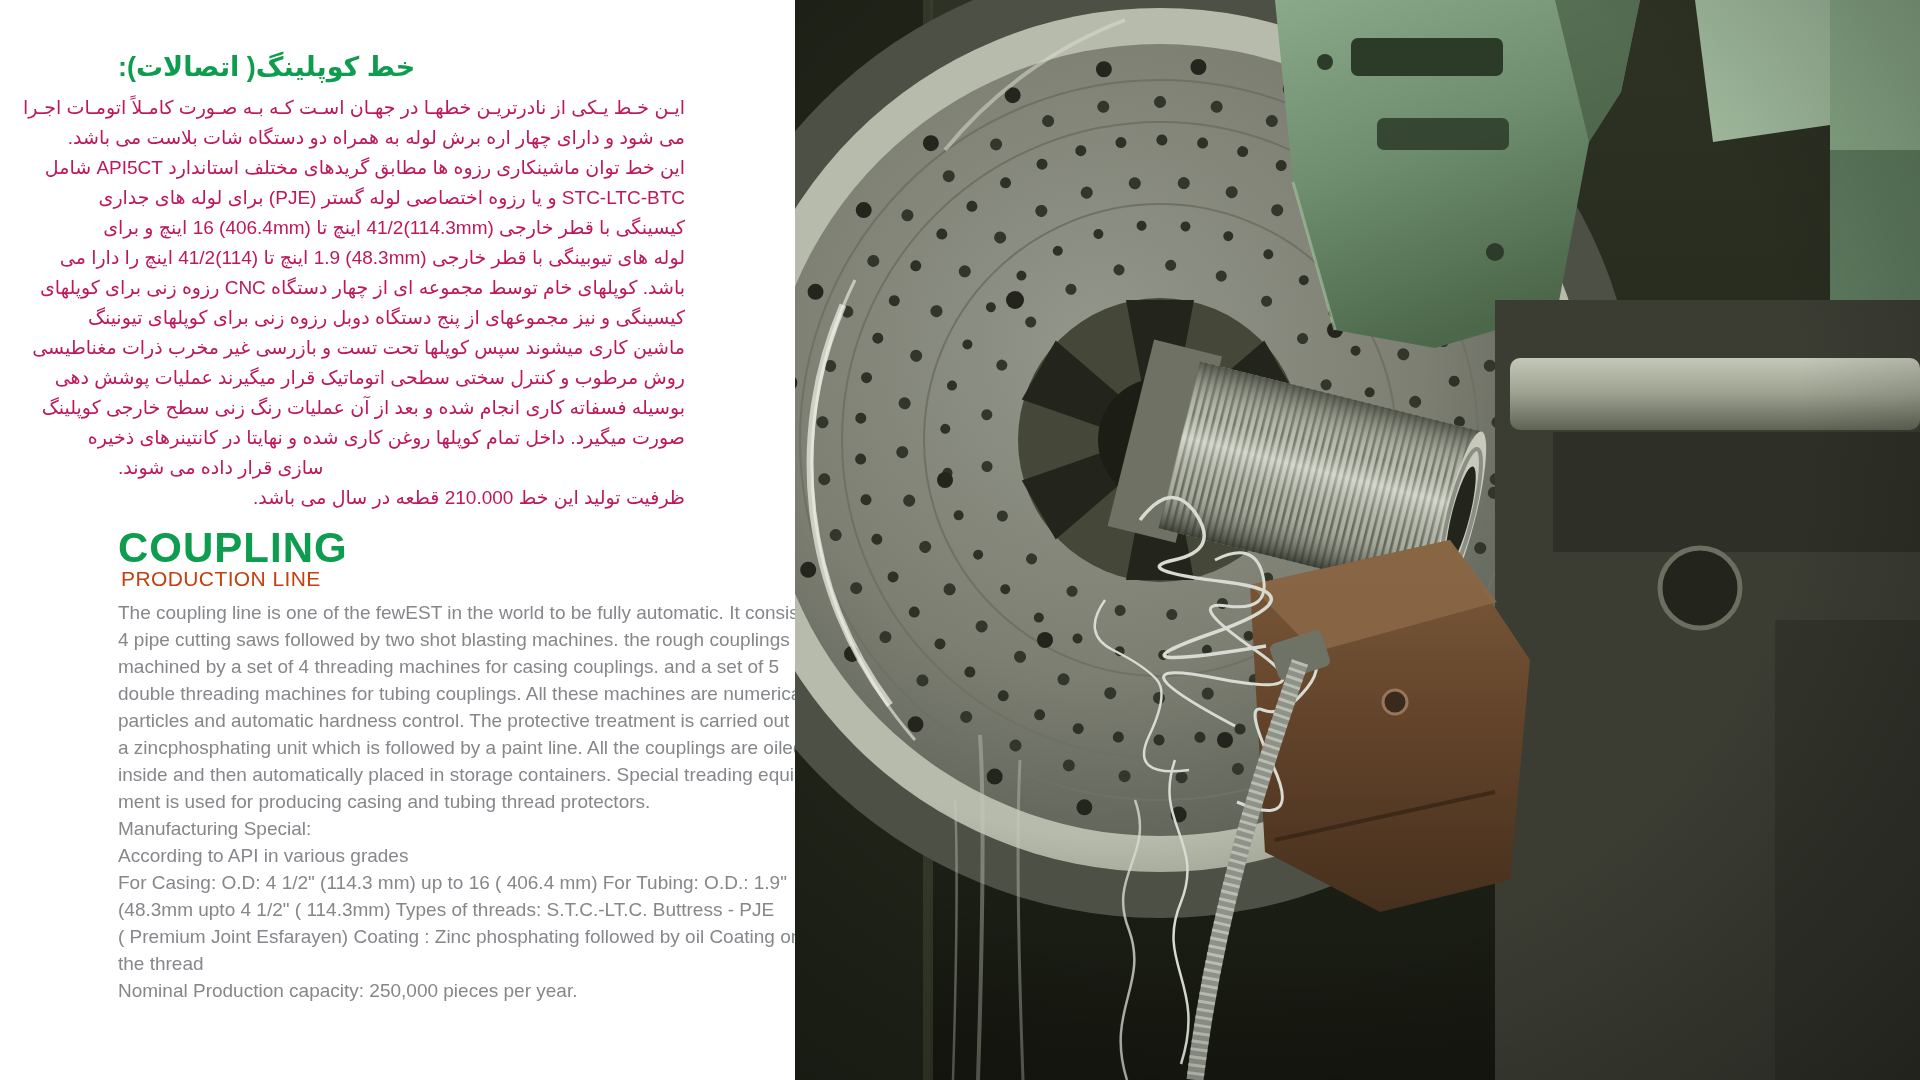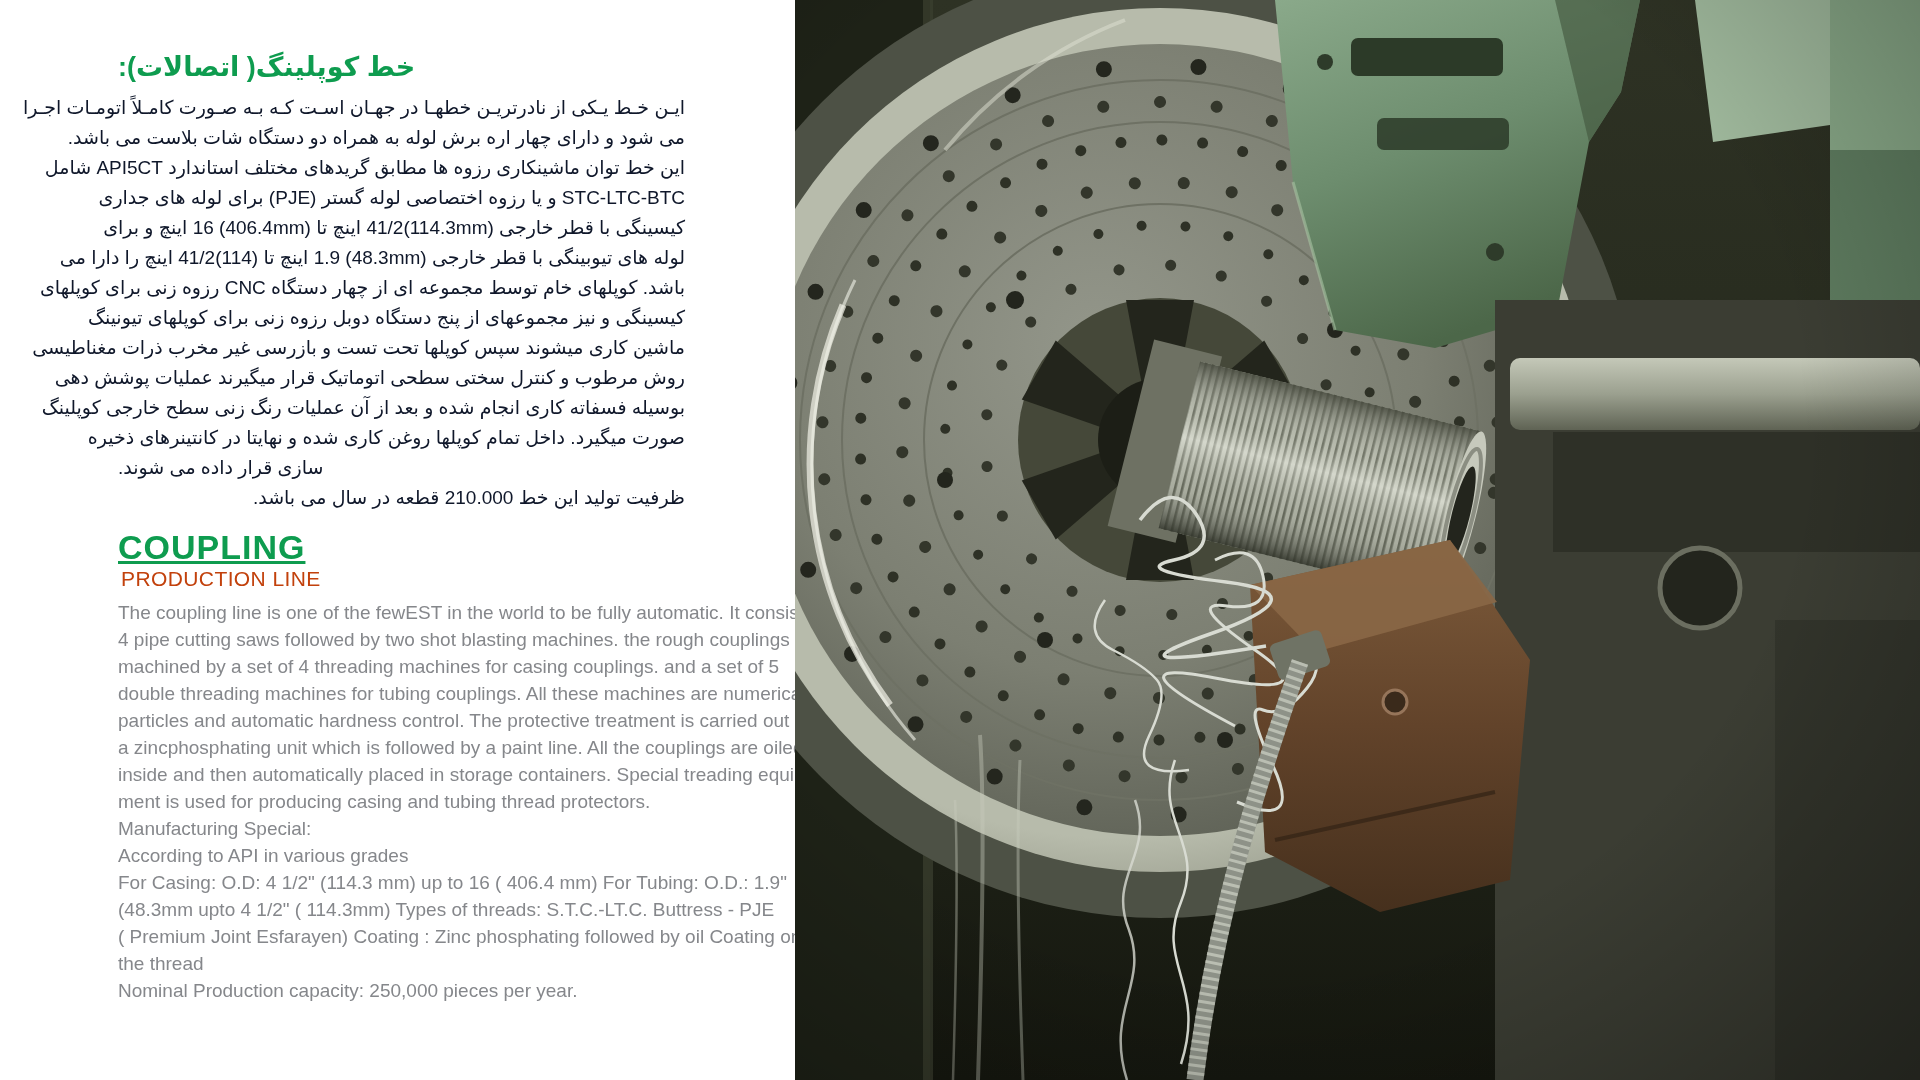--- a/index.html
+++ b/index.html
@@ -3,26 +3,26 @@
 <meta charset="utf-8">
 <style>
   html,body{margin:0;padding:0;background:#ffffff;width:1920px;height:1080px;overflow:hidden;
     font-family:"Liberation Sans","DejaVu Sans",sans-serif;}
   .page{position:relative;width:1920px;height:1080px;background:#ffffff;}
 
   
   .left-col{position:absolute;left:118px;top:0;width:567px;height:1080px;}
   .fa-heading{padding-top:50px;direction:rtl;text-align:left;color:#0e9c4f;
     font-size:27px;line-height:34px;font-weight:bold;}
-  .fa-body{margin-top:9px;direction:rtl;color:#0f172a;font-size:19px;}
+  .fa-body{margin-top:9px;direction:rtl;color:#be185d;font-size:19px;}
   .fa-line{height:30px;line-height:30px;white-space:nowrap;}
   .fa-line.just{text-align:justify;text-align-last:justify;}
   .fa-line.center{text-align:left;}
-  .en-title{margin-top:16px;color:#0e9c4f;font-size:34px;line-height:37px;font-weight:bold;
-    letter-spacing:1px;text-decoration:underline;}
+  .en-title{margin-top:16px;color:#0e9c4f;font-size:42px;line-height:37px;font-weight:bold;
+    letter-spacing:1px;}
   .en-subtitle{color:#c2410c;font-size:21px;line-height:25px;font-weight:normal;
     letter-spacing:0.4px;margin-left:3px;}
   .en-body{margin-top:8px;color:#85878b;font-size:19px;}
   .en-line{height:27px;line-height:27px;white-space:nowrap;text-align:left;}
   .en-line.just{text-align:justify;text-align-last:justify;}
 
   
   .photo{position:absolute;left:795px;top:0;width:1125px;height:1080px;overflow:hidden;}
   .photo svg{display:block;}
 </style>

